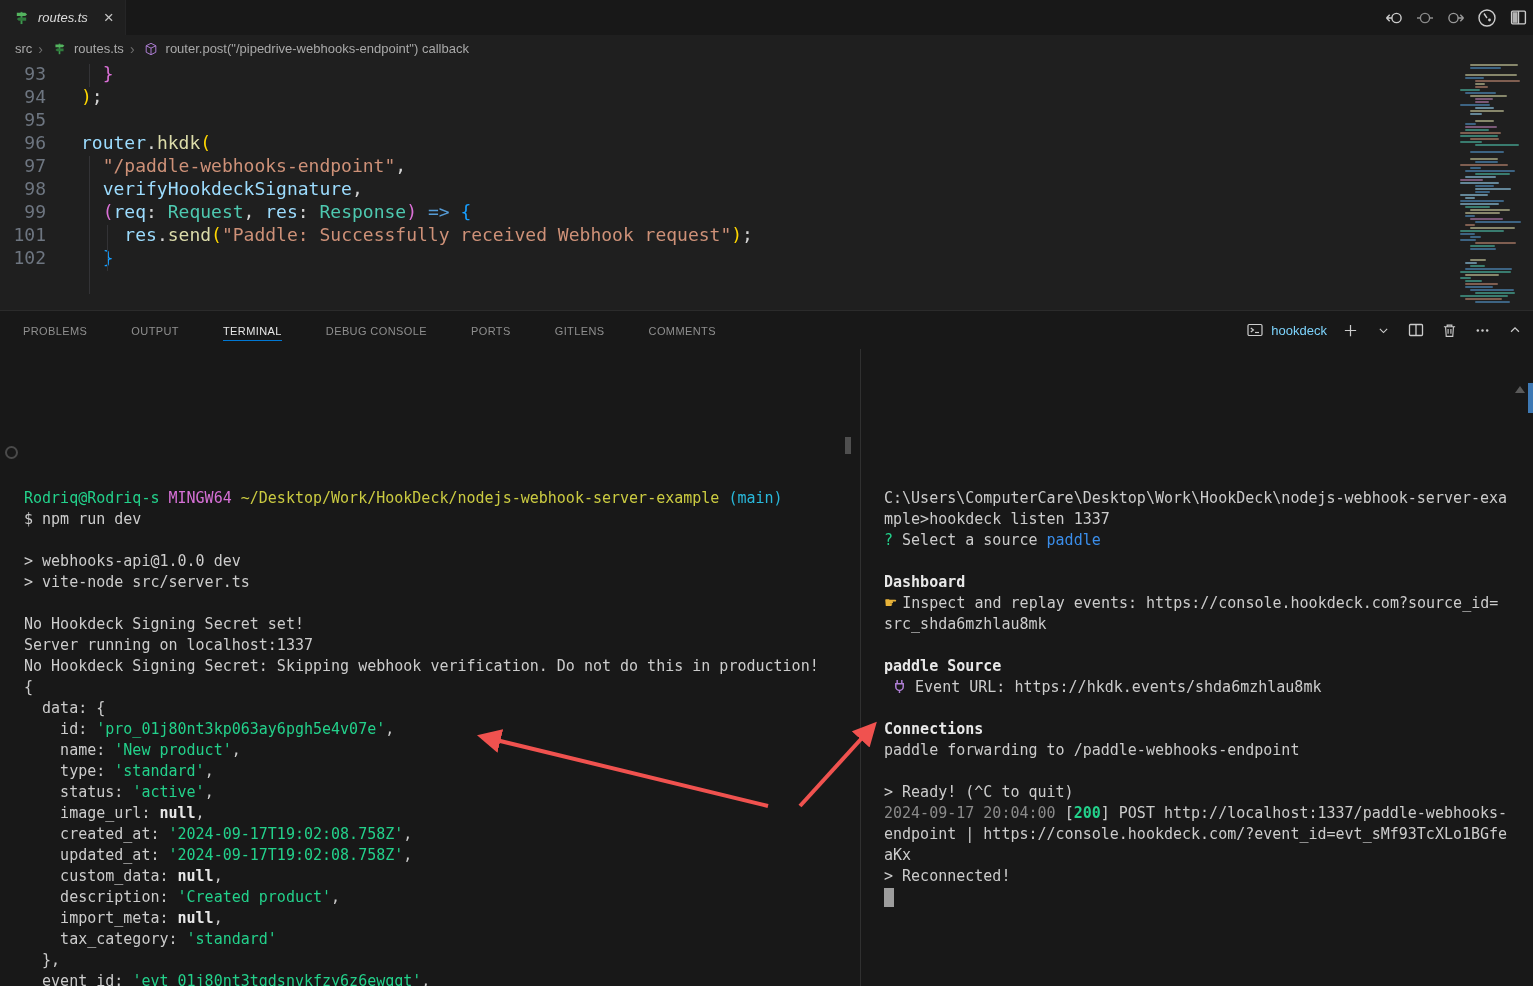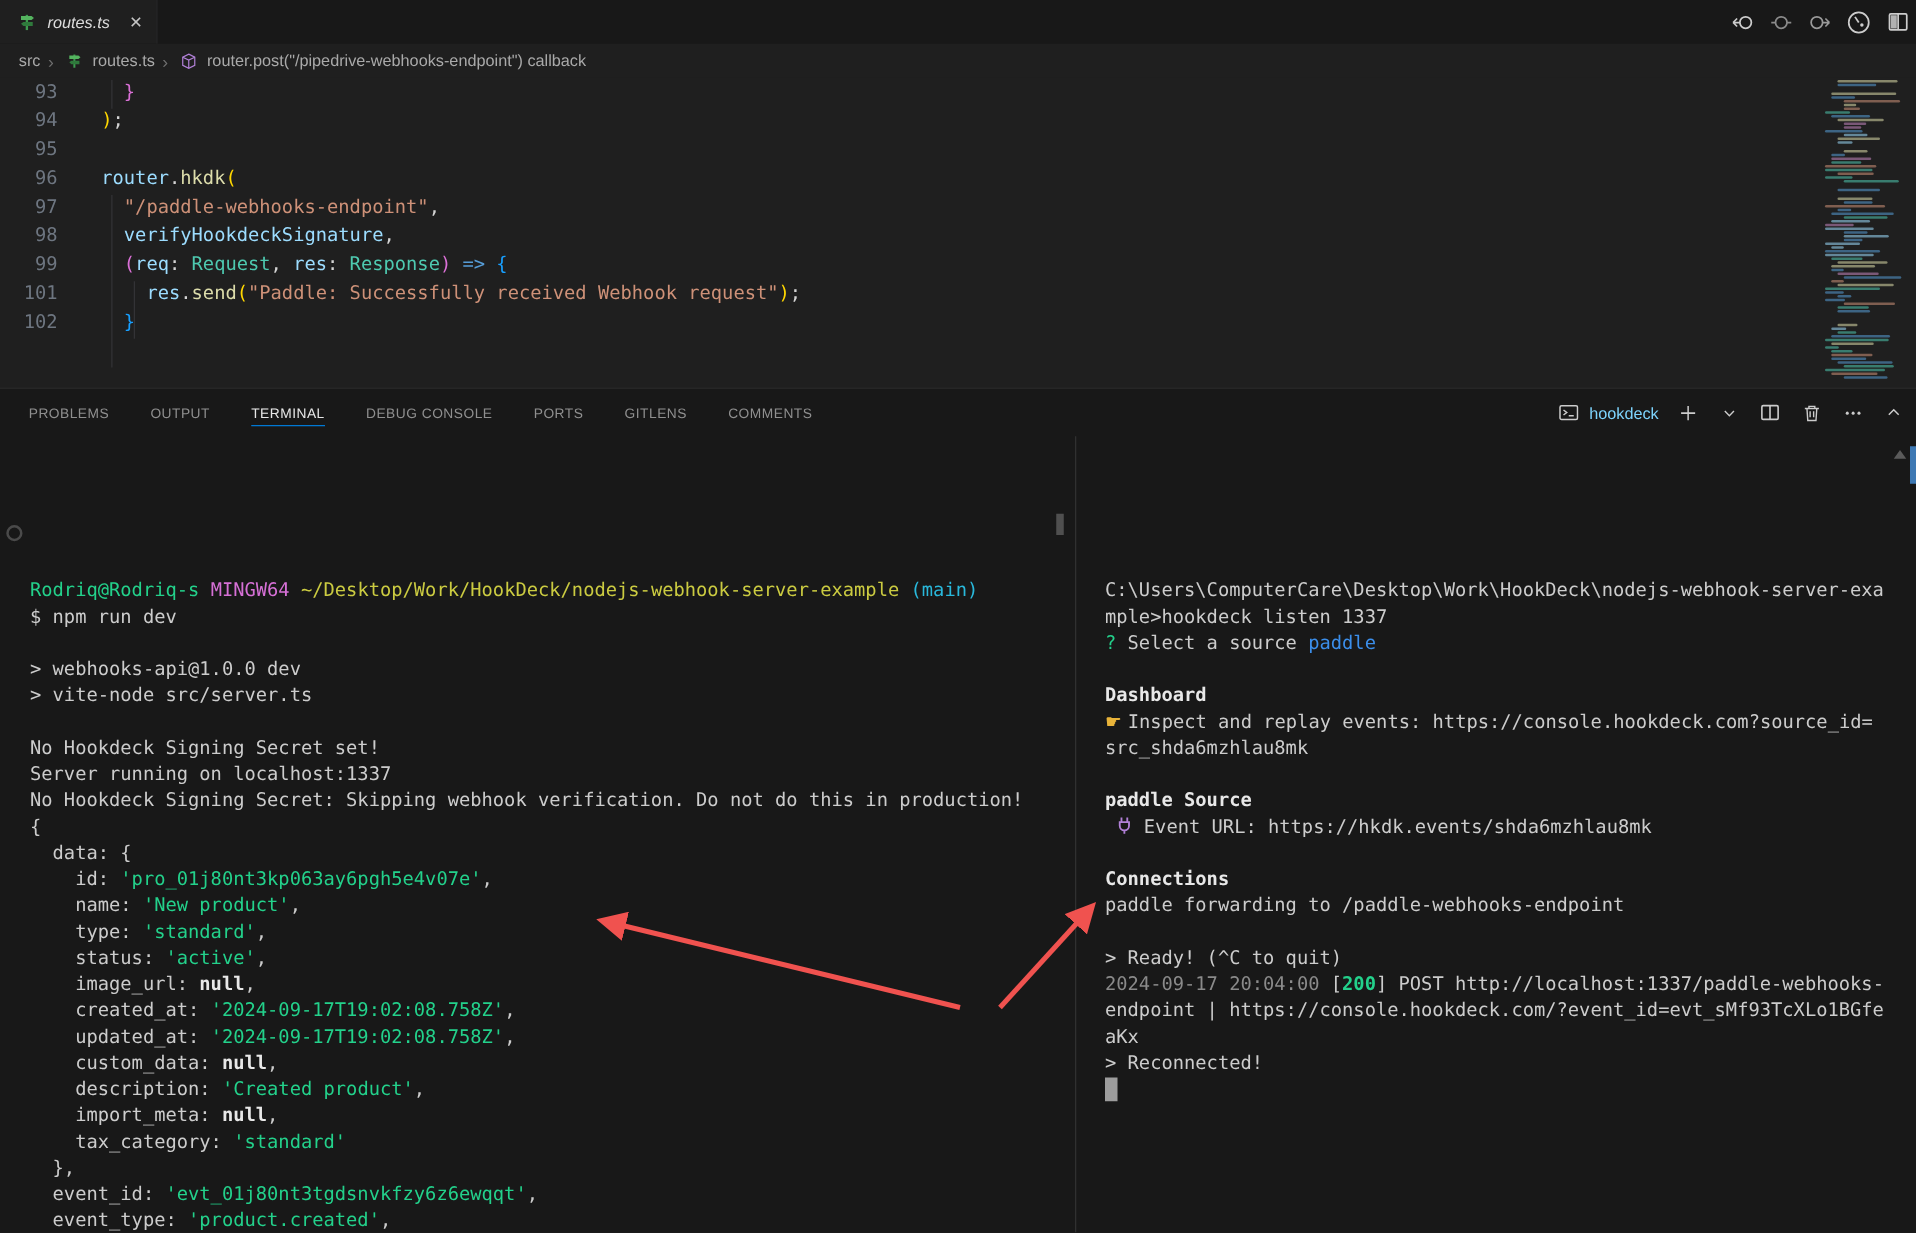--- a/index.html
+++ b/index.html
@@ -20,45 +20,45 @@
   .icon-btn { width:20px; height:20px; display:flex; align-items:center; justify-content:center; }
 
   
   #breadcrumb { position:absolute; left:0; top:35px; right:0; height:27px; background:#1F1F1F;
     display:flex; align-items:center; padding-left:15px; font-size:13px; color:#A9A9A9; gap:6px; white-space:nowrap; }
   .crumb-sep { color:#6F6F6F; font-size:14px; }
   .crumb { display:flex; align-items:center; gap:5px;text-align:center; }
 
   
   #editor { position:absolute; left:0; top:62px; right:0; height:248px; background:#1F1F1F; overflow:hidden; }
-  .code-line { height:23px; line-height:23px; font-size:15px; white-space:pre; }
+  .code-line { height:23px; line-height:23px; font-size:18px; white-space:pre; }
   .lnum { display:inline-block; width:46px; text-align:right; color:#6E7681; margin-right:35px; }
   .c-default { color:#D4D4D4; }
   .c-blue  { color:#9CDCFE; }
   .c-yellow{ color:#DCDCAA; }
   .c-teal  { color:#4EC9B0; }
   .c-orange{ color:#CE9178; }
   .c-gold  { color:#FFD700; }
   .c-pink  { color:#DA70D6; }
   .c-bluebr{ color:#179FFF; }
   .c-kw    { color:#569CD6; }
   .indent-guide { position:absolute; width:1px; background:#333336; }
 
   #minimap { position:absolute; right:11px; top:64px; width:64px; height:242px; overflow:hidden; }
   .mrow { border-radius:1px; }
 
   
   #panel { position:absolute; left:0; top:310px; right:0; bottom:0; background:#181818; border-top:1px solid #2B2B2B; }
-  #panel-tabs { position:absolute; left:23px; top:0; height:38px; display:flex; gap:33px; align-items:center; }
+  #panel-tabs { position:absolute; left:23px; top:0; height:38px; display:flex; gap:44px; align-items:center; }
   .ptab { font-size:11px; letter-spacing:.4px; color:#8F8F8F; padding:5px 0 3px 0; border-bottom:1px solid transparent; }
   .ptab.active { color:#E7E7E7; border-bottom:1px solid #0078D4; }
   #panel-actions { position:absolute; right:8px; top:0; height:38px; display:flex; align-items:center; gap:13px; }
   #term-session { display:flex; align-items:center; gap:6px; font-size:13px; color:#7dd3fc; }
 
-  .term-pane { position:absolute; top:22px; bottom:0; font-size:15px; line-height:21px; white-space:pre; color:#CCCCCC; overflow:hidden; }
+  .term-pane { position:absolute; top:48px; bottom:0; font-size:15px; line-height:21px; white-space:pre; color:#CCCCCC; overflow:hidden; }
   #term-left  { left:0; width:860px; padding:45px 0 0 24px; }
   #term-right { left:861px; right:0; padding:45px 0 0 23px; }
   #pane-divider { position:absolute; left:860px; top:38px; bottom:0; width:1px; background:#303030; }
   .tline { height:21px; }
   .t-default { color:#CCCCCC; }
   .t-green   { color:#23D18B; }
   .t-magenta { color:#D670D6; }
   .t-yellow  { color:#CBCB41; }
   .t-cyan    { color:#29B8DB; }
   .t-bluebr  { color:#3B8EEA; }

